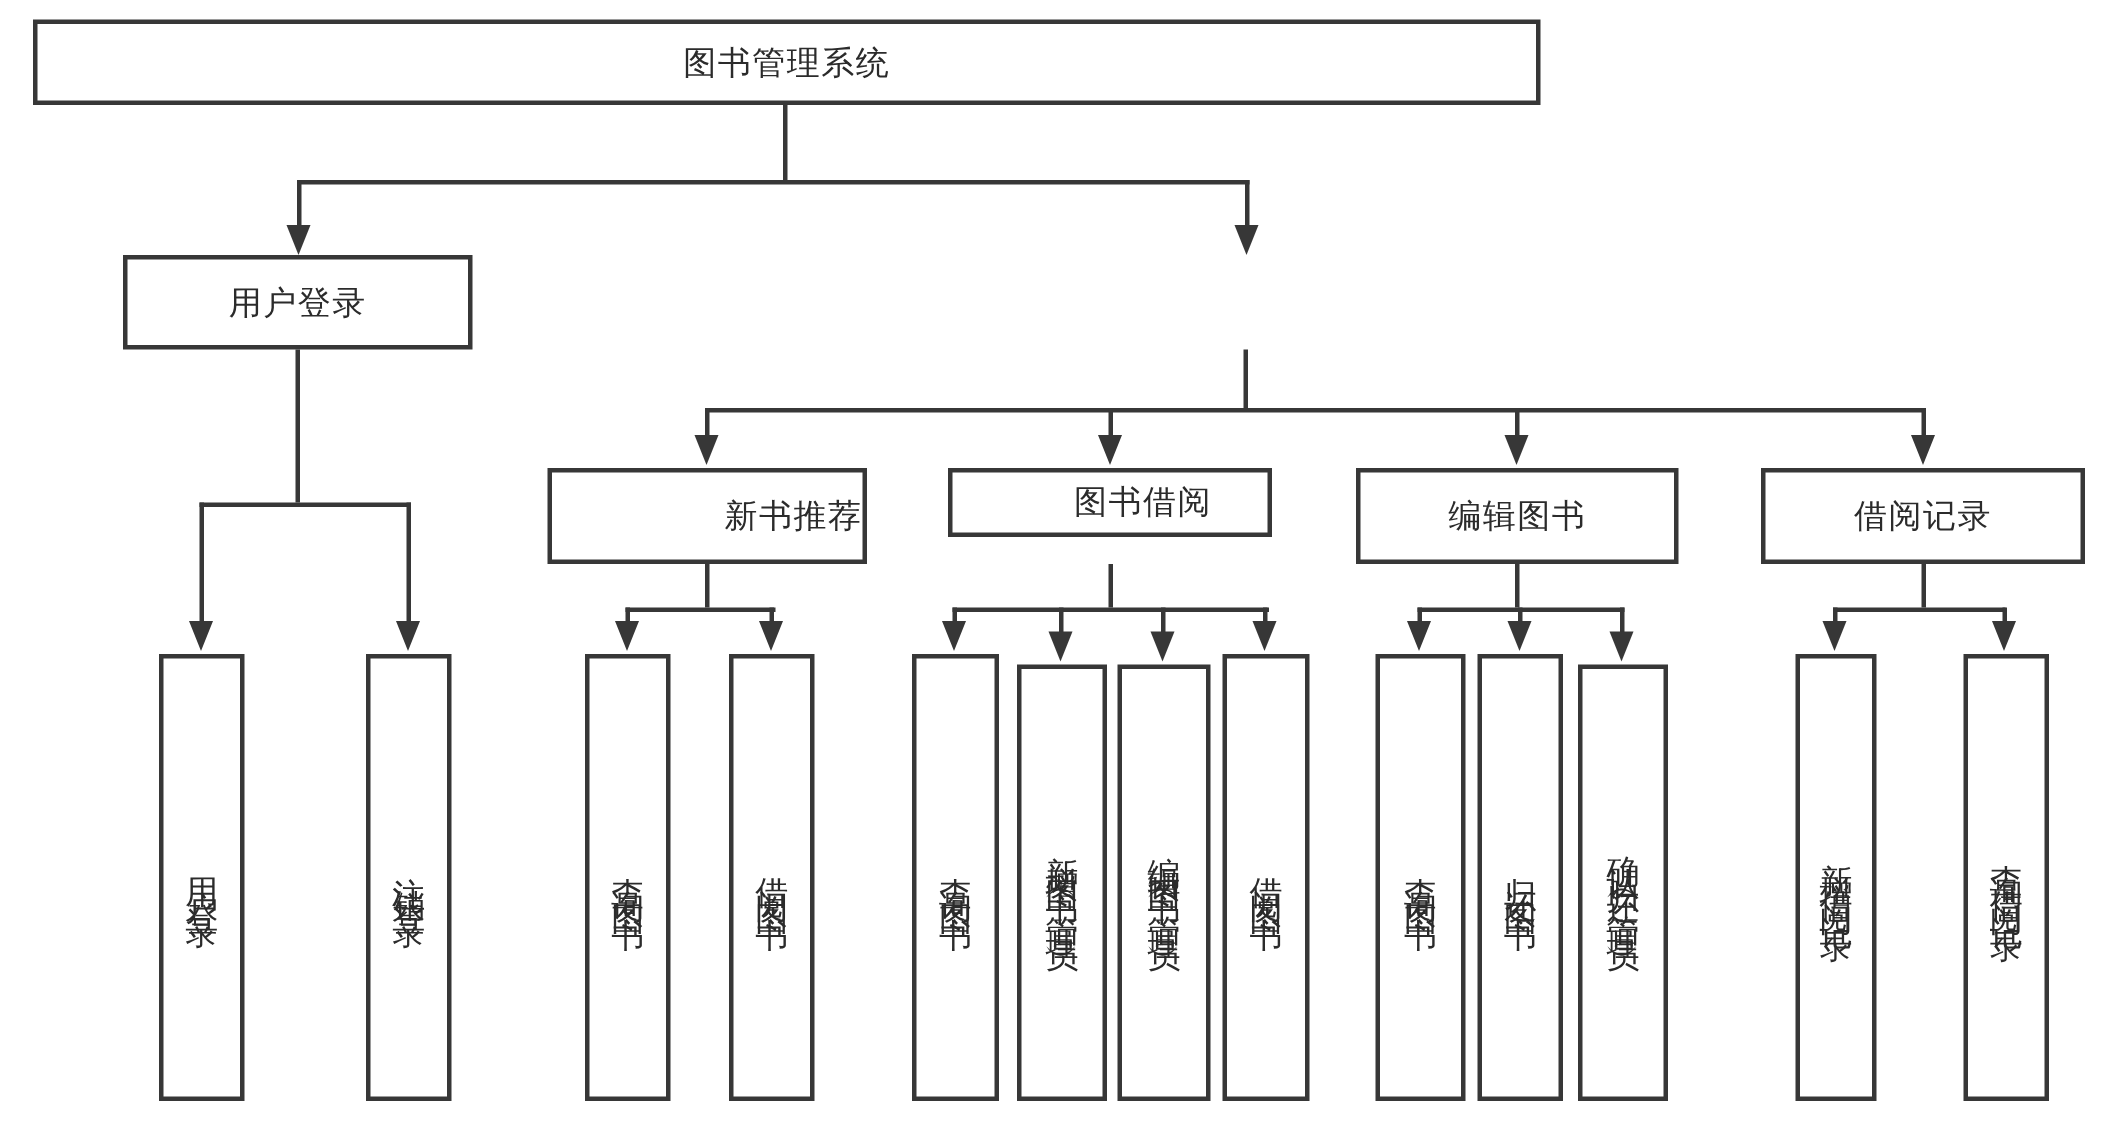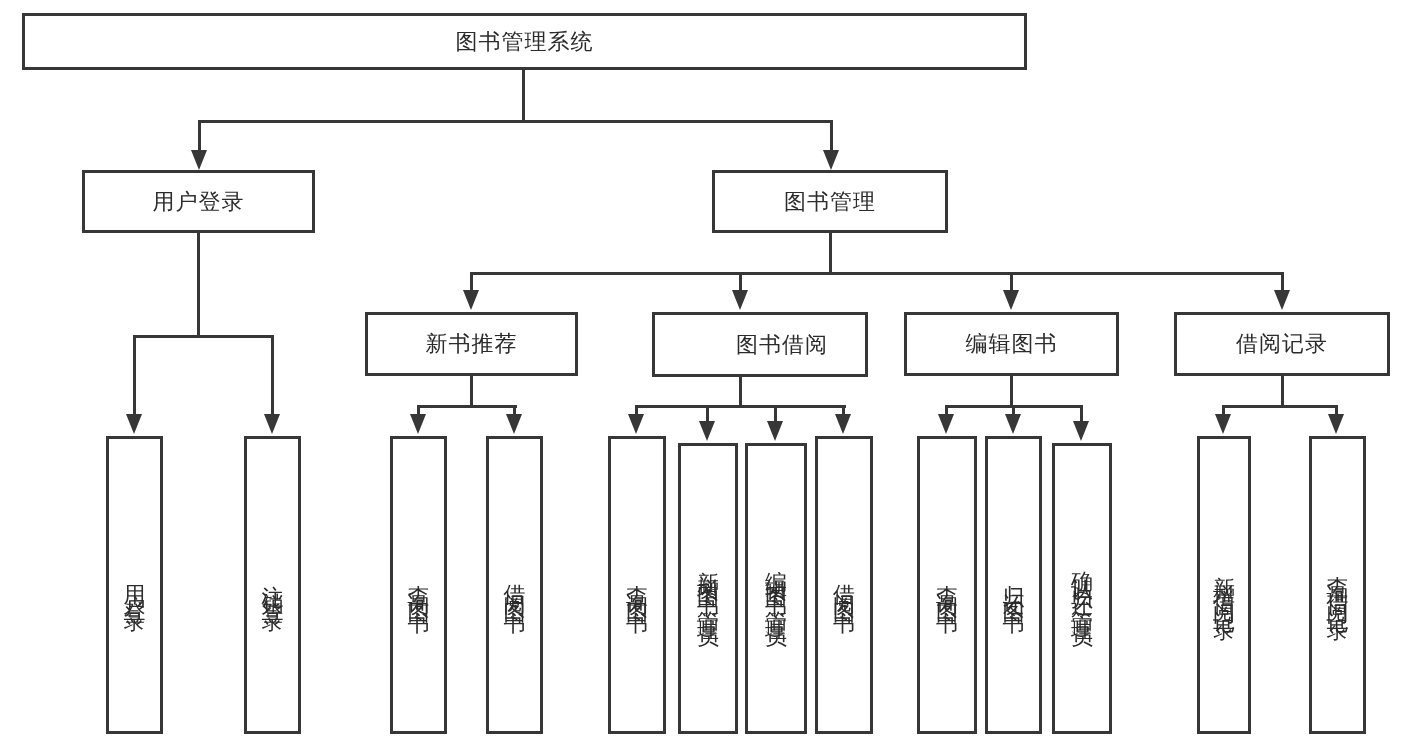--- a/index.html
+++ b/index.html
@@ -79,46 +79,43 @@
   <div class="vl" style="left:522px;top:69px;height:52px;"></div>
   <div class="hl" style="left:198px;top:120px;width:635px;"></div>
   <div class="vl" style="left:198px;top:120px;height:32px;"></div>
   <div class="ah" style="left:191px;top:150px;"></div>
   <div class="vl" style="left:830px;top:120px;height:32px;"></div>
   <div class="ah" style="left:823px;top:150px;"></div>
 
   <div class="box" style="left:82px;top:170px;width:233px;height:63px;">
     <span>用户登录</span>
   </div>
-  <div class="box" style="left:712px;top:170px;width:236px;height:63px;">
-    <span>图书管理</span>
-  </div>
 
   <div class="vl" style="left:197px;top:233px;height:102px;"></div>
   <div class="hl" style="left:133px;top:335px;width:141px;"></div>
   <div class="vl" style="left:133px;top:335px;height:81px;"></div>
   <div class="ah" style="left:126px;top:414px;"></div>
   <div class="vl" style="left:271px;top:335px;height:81px;"></div>
   <div class="ah" style="left:264px;top:414px;"></div>
 
   <div class="vl" style="left:829px;top:233px;height:40px;"></div>
   <div class="hl" style="left:470px;top:272px;width:813px;"></div>
   <div class="vl" style="left:470px;top:272px;height:20px;"></div>
   <div class="ah" style="left:463px;top:290px;"></div>
   <div class="vl" style="left:739px;top:272px;height:20px;"></div>
   <div class="ah" style="left:732px;top:290px;"></div>
   <div class="vl" style="left:1010px;top:272px;height:20px;"></div>
   <div class="ah" style="left:1003px;top:290px;"></div>
   <div class="vl" style="left:1281px;top:272px;height:20px;"></div>
   <div class="ah" style="left:1274px;top:290px;"></div>
 
-  <div class="box" style="left:365px;top:312px;width:213px;height:64px;">
+  <div class="box" style="left:365px;top:312px;width:213px;height:64px;justify-content:flex-end;">
     <span>新书推荐</span>
   </div>
-  <div class="box" style="left:652px;top:312px;width:216px;height:65px;padding-left:44px;">
+  <div class="box" style="left:632px;top:312px;width:216px;height:46px;padding-left:44px;">
     <span>图书借阅</span>
   </div>
   <div class="box" style="left:904px;top:312px;width:215px;height:64px;">
     <span>编辑图书</span>
   </div>
   <div class="box" style="left:1174px;top:312px;width:216px;height:64px;">
     <span>借阅记录</span>
   </div>
 
   <div class="vl" style="left:470px;top:376px;height:29px;"></div>

